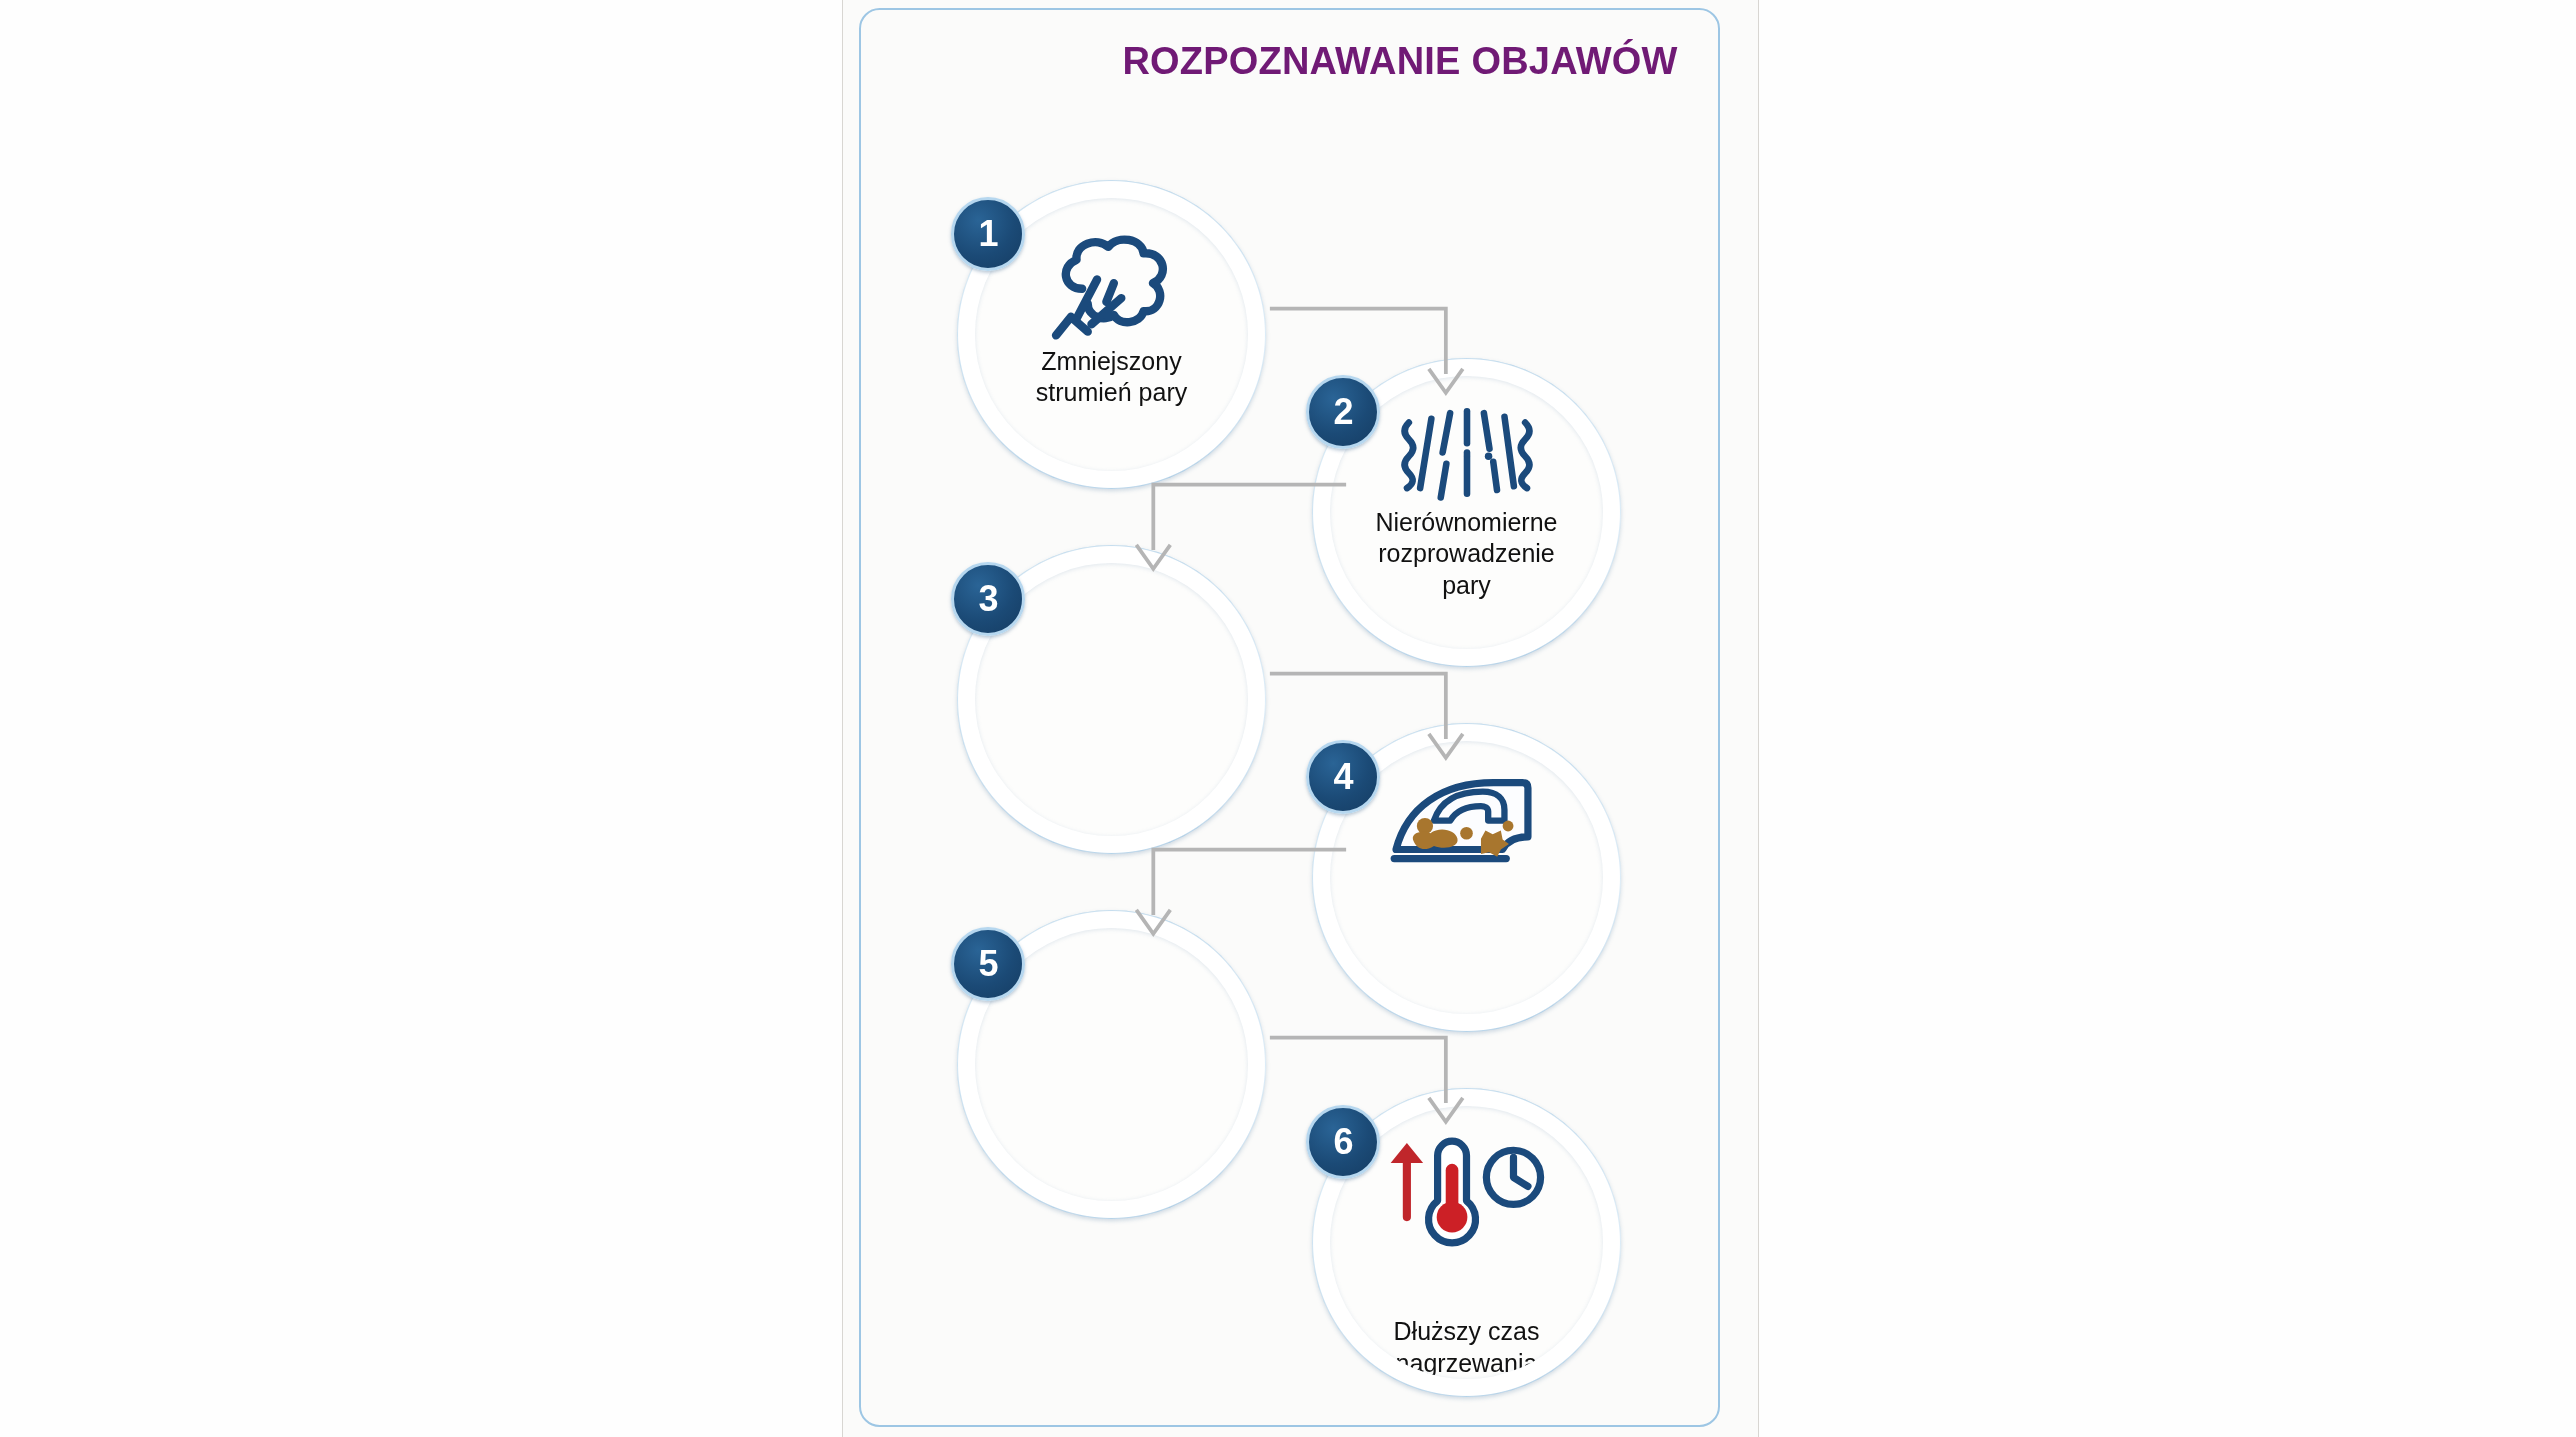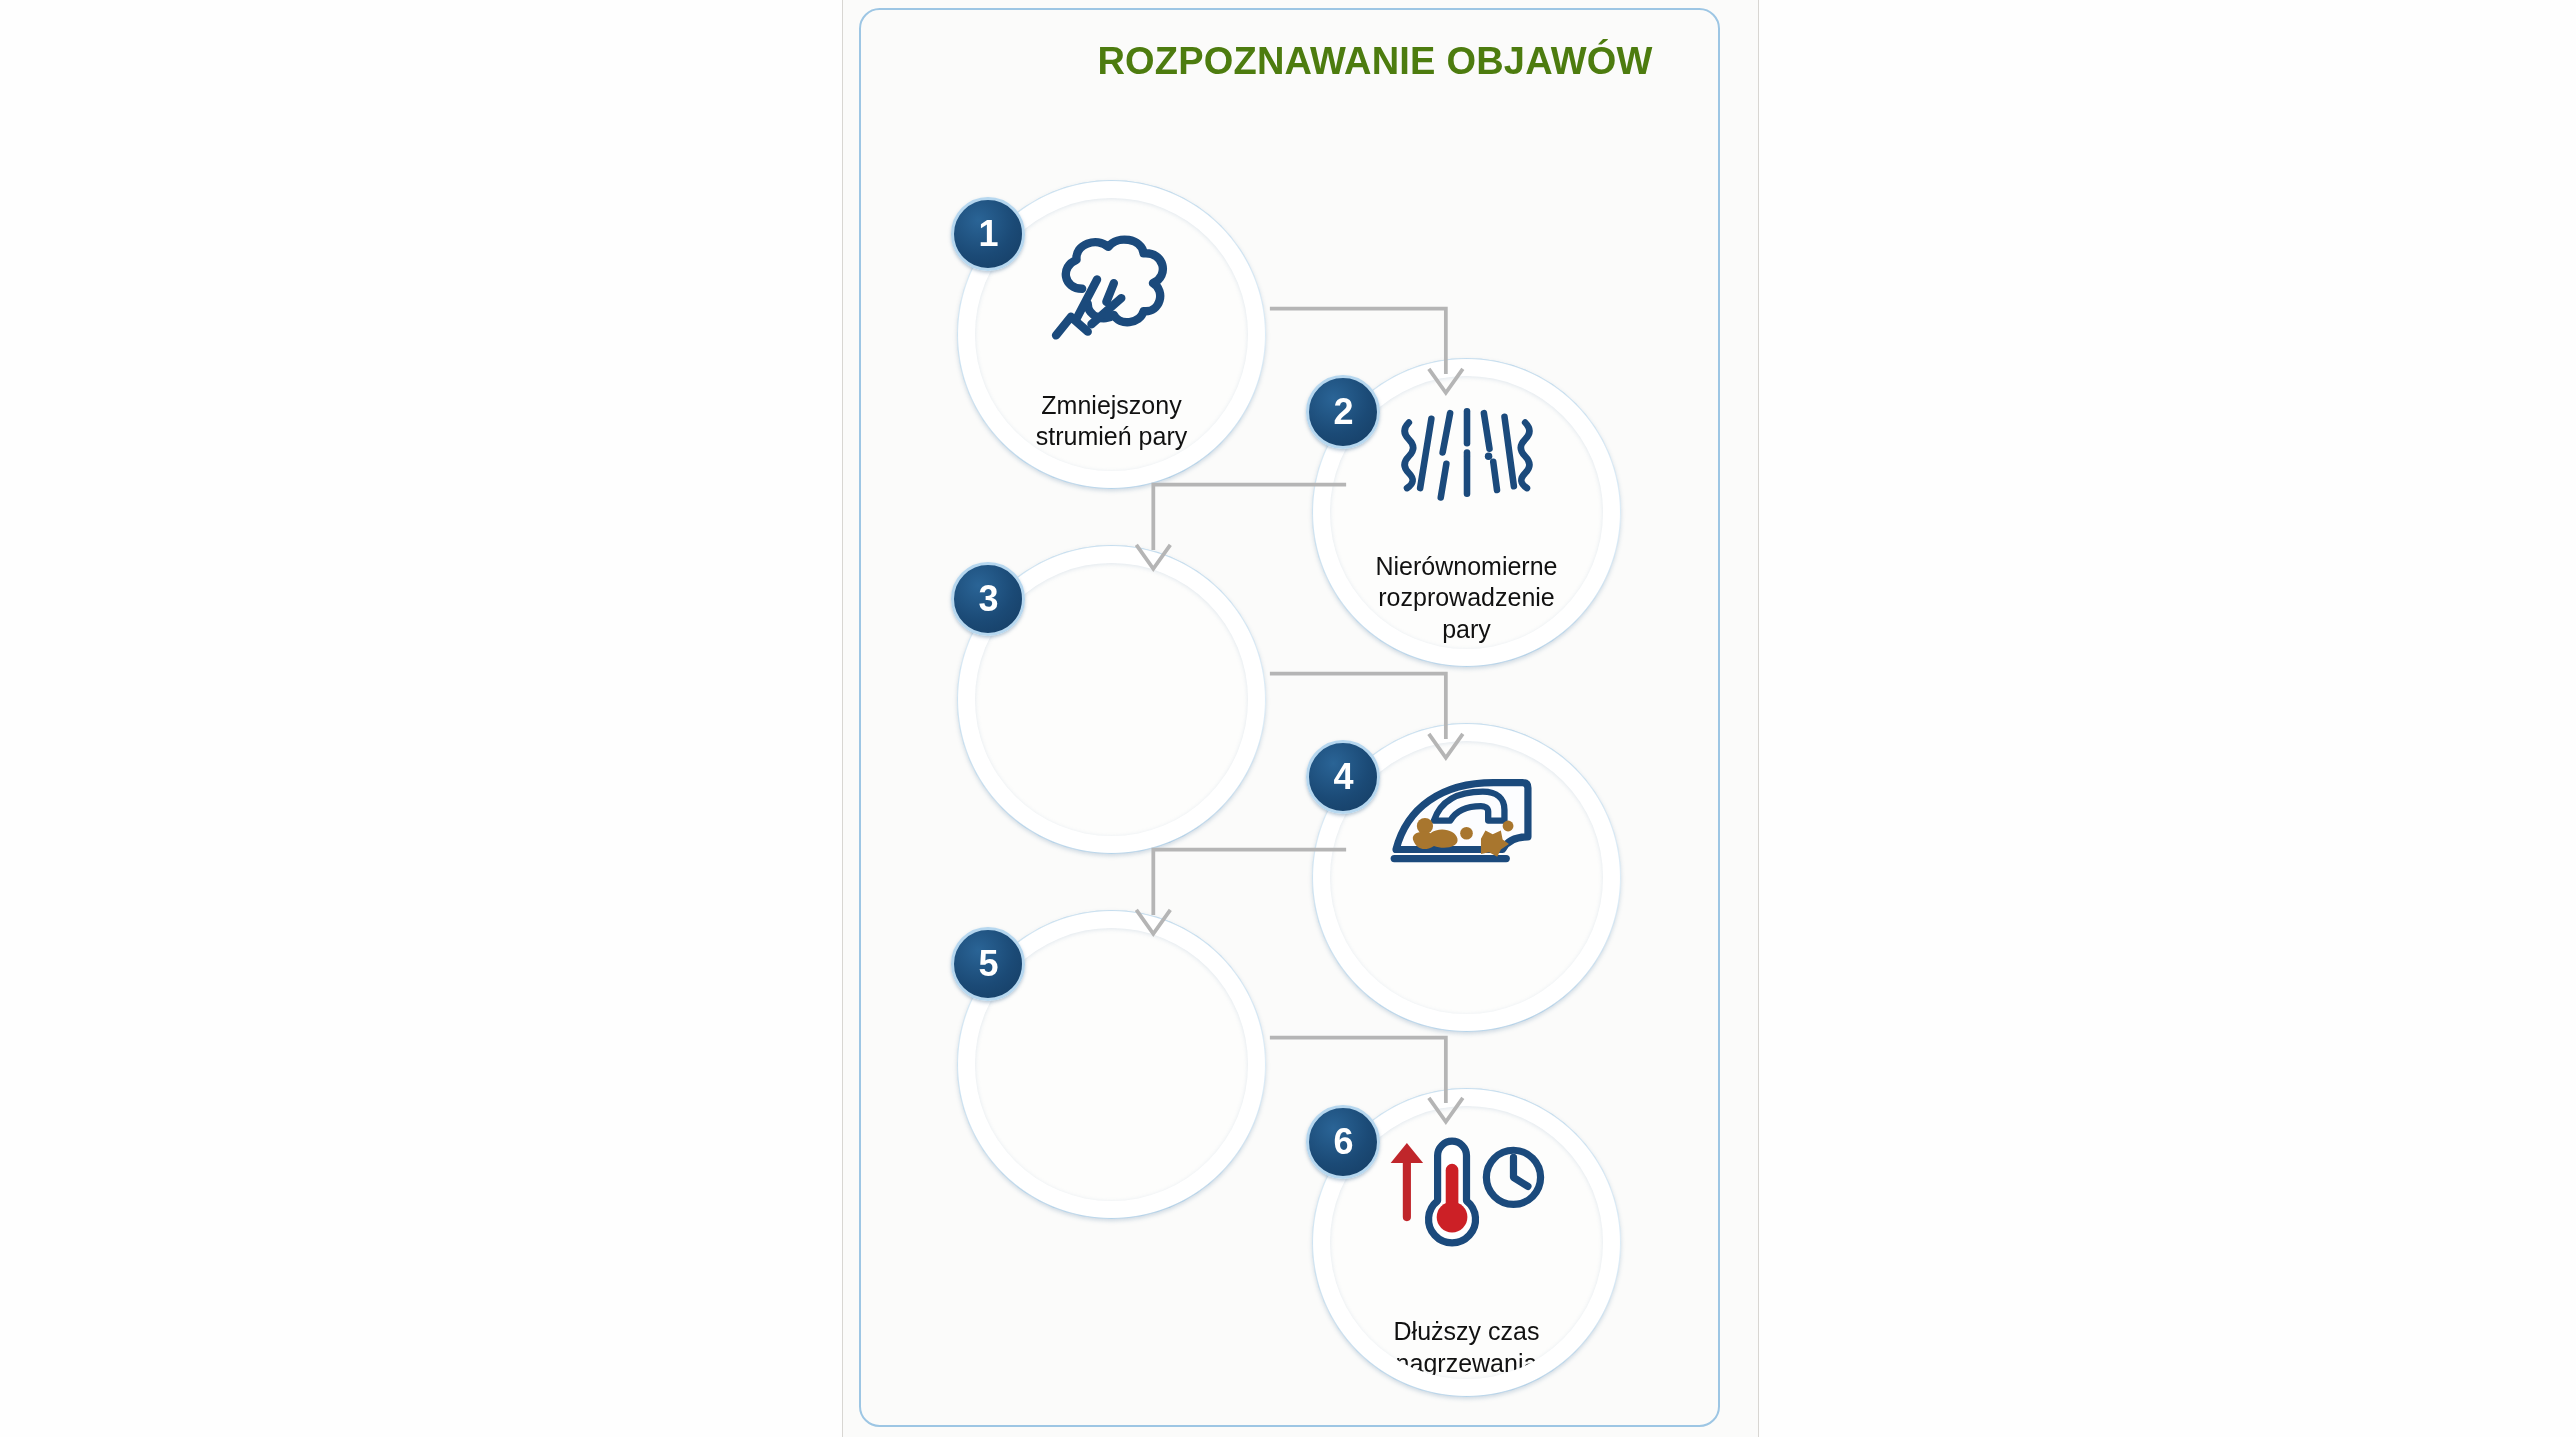--- a/index.html
+++ b/index.html
@@ -28,23 +28,23 @@
     left:859px;top:7.5px;width:861px;height:1419px;
     border:2.8px solid #9dc6e4;
     border-radius:20.6px;
     box-sizing:border-box;
     background:transparent;
   }
 
   
   #title{
     position:absolute;
-    left:861px;top:39px;width:1028px;
+    left:886px;top:39px;width:1028px;
     text-align:center;
-    color:#4d7c0f;
+    color:#701a75;
     font-weight:bold;
     font-size:38px;
     line-height:1.18;
     letter-spacing:0.2px;
     font-family:"Liberation Sans", sans-serif;
   }
   #title .l{display:block;white-space:nowrap;}
 
   
   .step{
@@ -68,21 +68,20 @@
   }
   .inner{
     position:absolute;
     left:18px;top:18px;right:18px;bottom:18px;
     border-radius:50%;
     display:flex;flex-direction:column;
     align-items:center;justify-content:flex-start;
     padding-top:32px;
     box-sizing:border-box;
     overflow:hidden;
-    gap:44px;
   }
   .icon-wrap{
     width:159px;height:112px;
     display:flex;align-items:center;justify-content:center;
     margin-bottom:3.7px;
   }
   .caption{
     color:#111111;
     font-size:25px;
     line-height:1.26;

